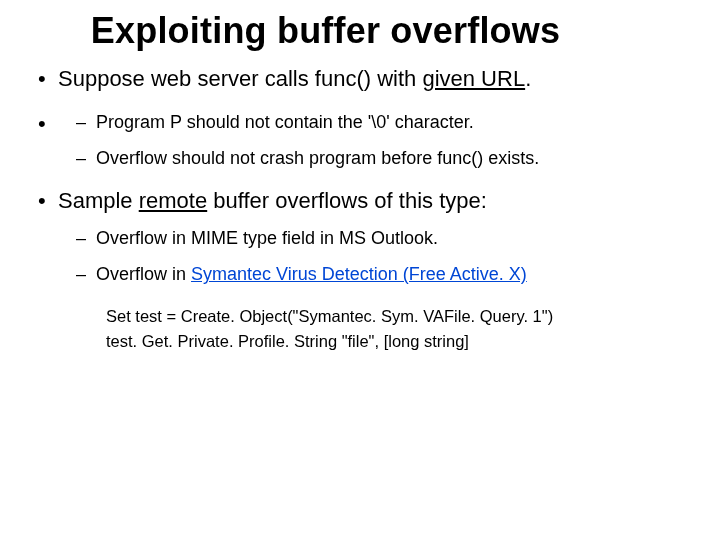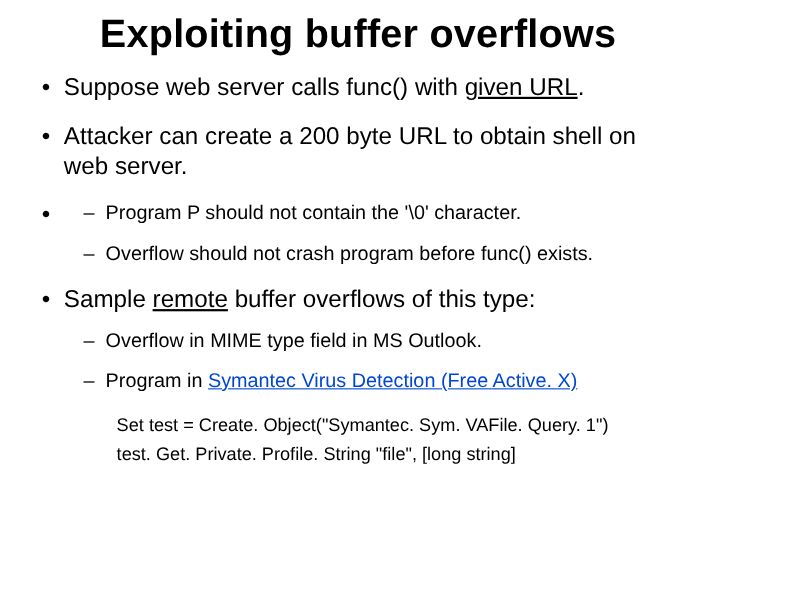--- a/index.html
+++ b/index.html
@@ -22,37 +22,34 @@
 <body>
 
 <div class="slide">
   <h1 class="title">Exploiting buffer overflows</h1>
 
   <ul class="lvl1">
     <li>
       <span>Suppose web server calls </span><span class="mono">func()</span><span> with </span><span class="u">given URL</span><span>.</span>
     </li>
 
-    <li>
-      <span>Attacker can create a 200 byte URL to obtain shell on web server.</span>
-    </li>
 
     <li>
       <ul class="lvl2">
         <li><span>Program  P  should not contain the  '\0'  character.</span></li>
         <li><span>Overflow should not crash program before  func()  exists.</span></li>
       </ul>
     </li>
 
     <li>
       <span>Sample </span><span class="u">remote</span><span> buffer overflows of this type:</span>
       <ul class="lvl2">
         <li><span>Overflow in MIME type field in MS Outlook.</span></li>
         <li>
-          <span>Program in </span><span class="link">Symantec Virus Detection (Free Active. X)</span>
+          <span>Overflow in </span><span class="link">Symantec Virus Detection (Free Active. X)</span>
         </li>
       </ul>
     </li>
   </ul>
 
   <div class="codeblock">
     <div>Set test = Create. Object("Symantec. Sym. VAFile. Query. 1")</div>
     <div>test. Get. Private. Profile. String  "file",  [long string]</div>
   </div>
 </div>

